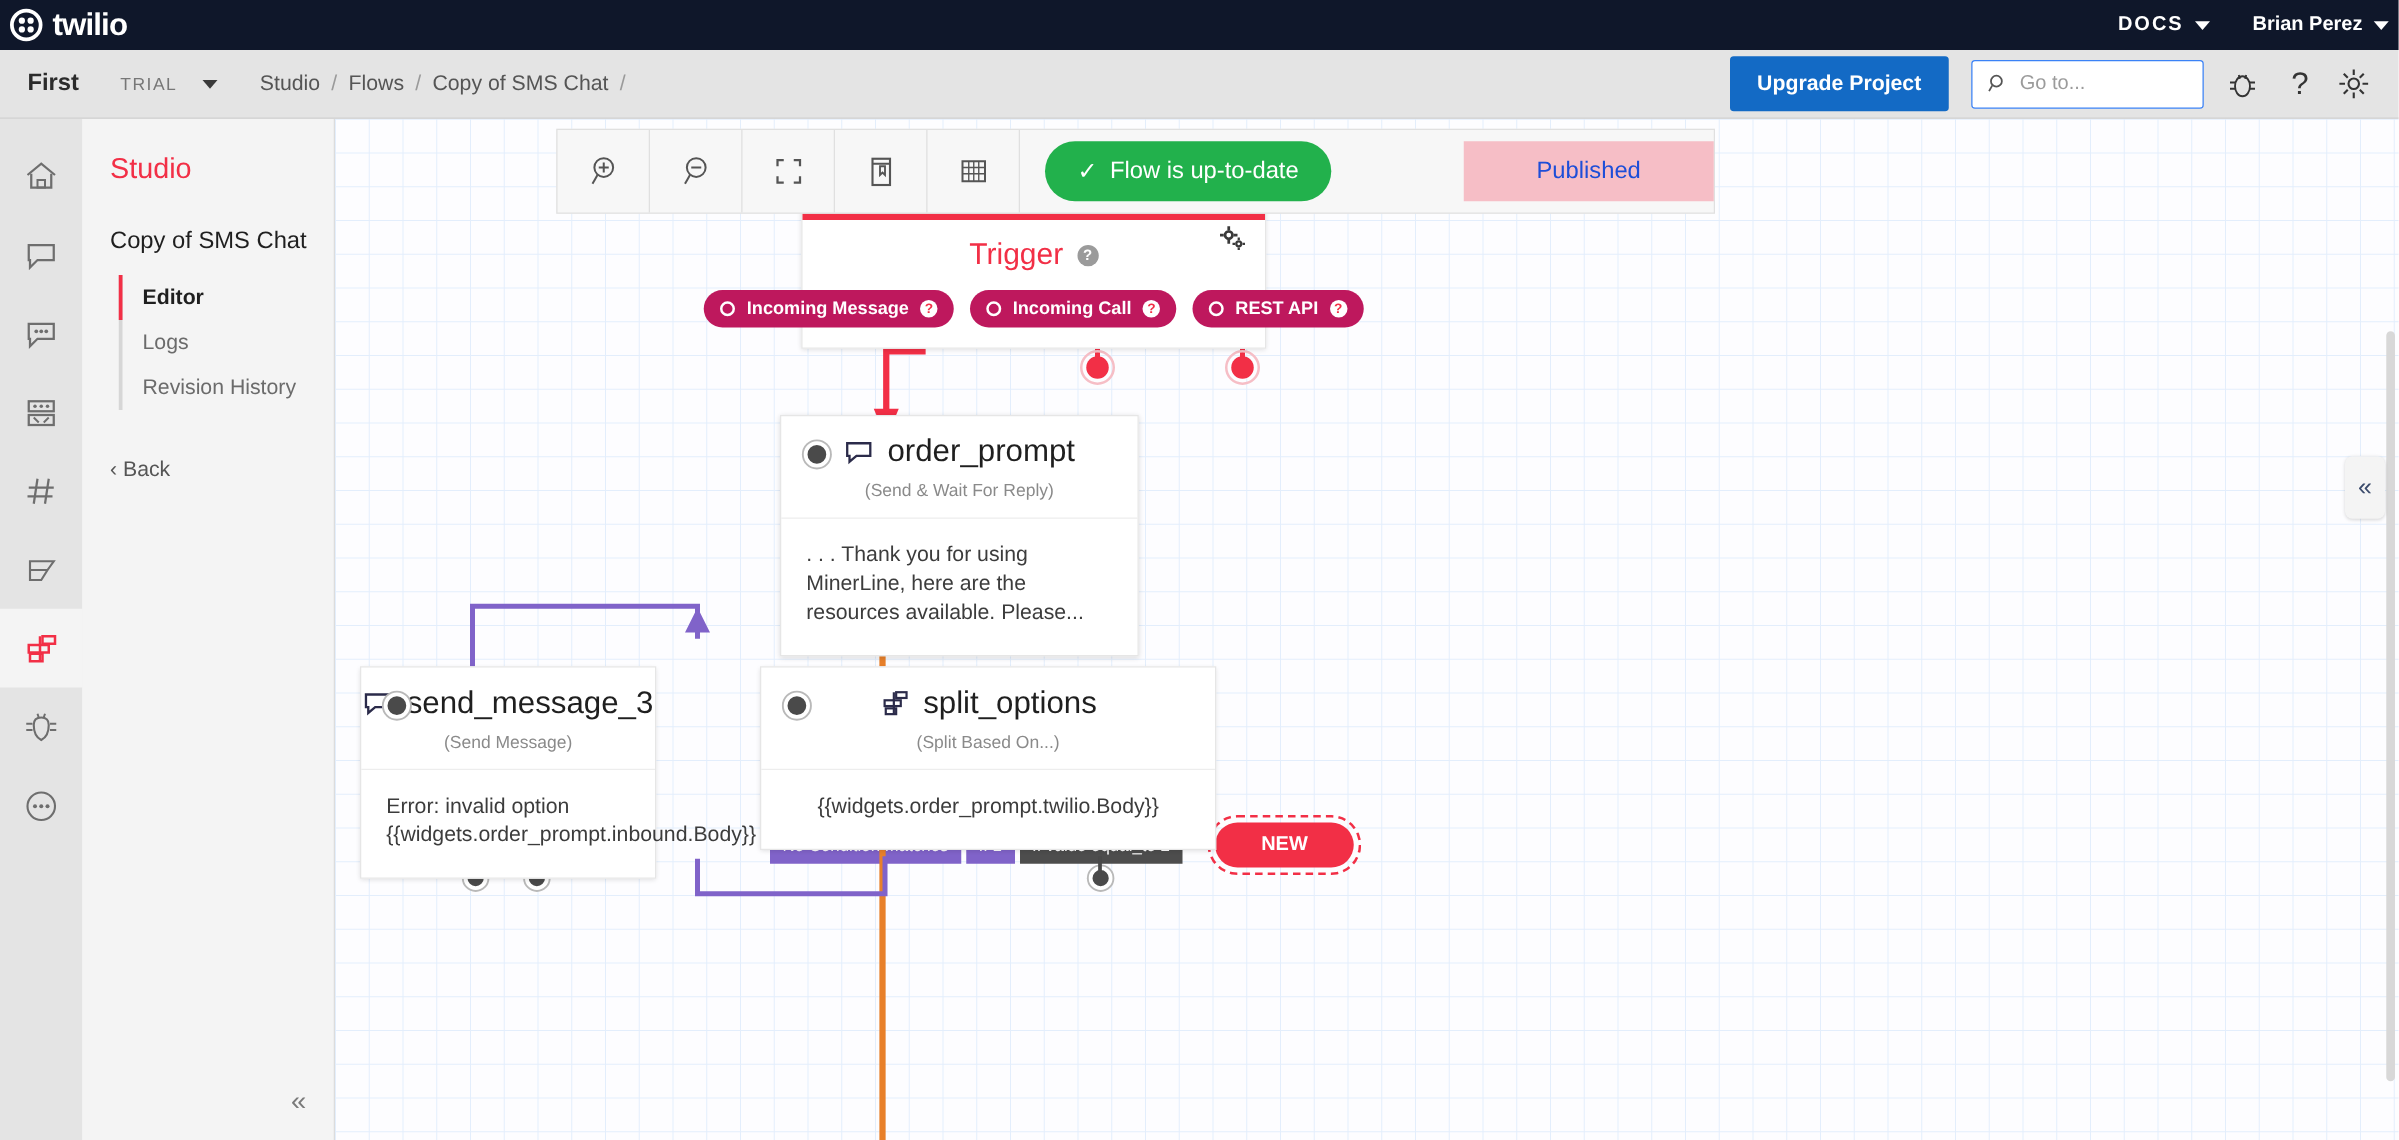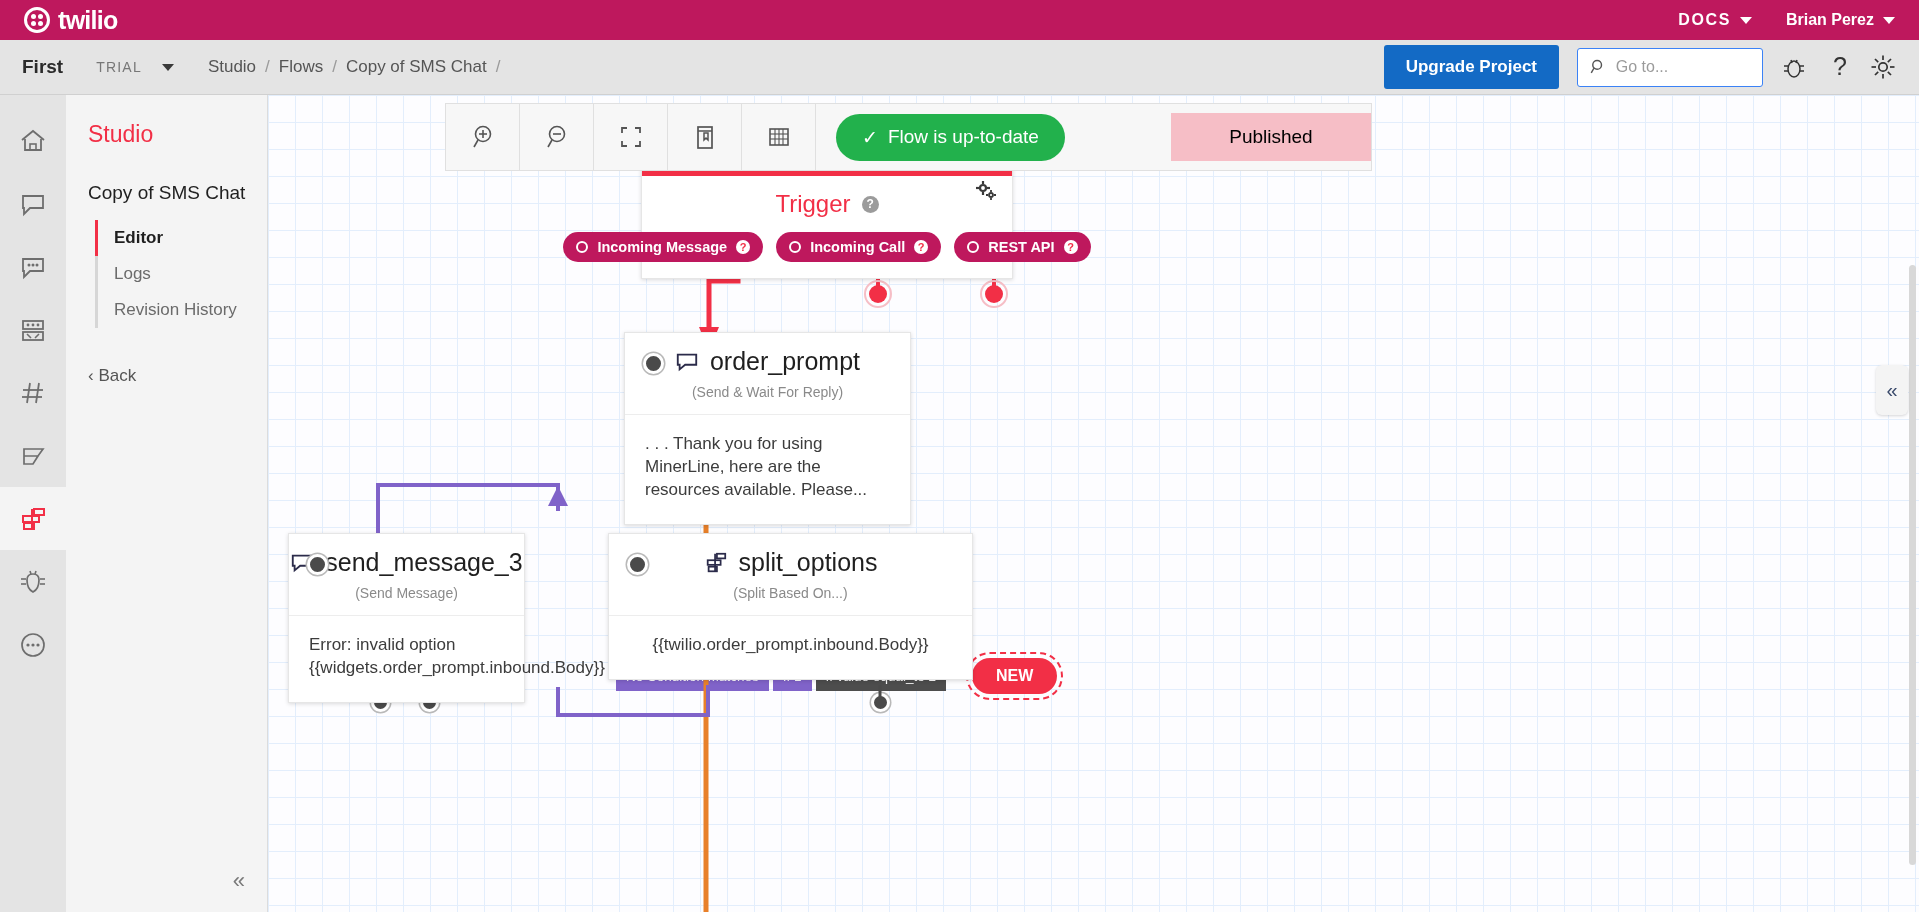--- a/index.html
+++ b/index.html
@@ -5,22 +5,22 @@
   * { box-sizing: border-box; margin: 0; padding: 0; }
   html, body { width: 1919px; height: 912px; overflow: hidden; }
   body {
     font-family: "Liberation Sans", sans-serif;
     background: #fff;
     -webkit-font-smoothing: antialiased;
   }
 
   
   .topnav {
-    height: 40px; background: #be185d; display: flex; align-items: center;
-    padding: 0 24px; position: relative; z-index: 40;
+    height: 40px; background: #0f172a; display: flex; align-items: center;
+    padding: 0 8px; position: relative; z-index: 40;
   }
   .brand { display: flex; align-items: center; gap: 8px; }
   .brand-mark {
     width: 26px; height: 26px; border-radius: 50%;
     border: 3px solid #fff; position: relative;
   }
   .brand-mark i {
     position: absolute; width: 5px; height: 5px; background: #fff; border-radius: 50%;
   }
   .brand-mark i:nth-child(1){ left:4px; top:4px; }
@@ -125,21 +125,21 @@
   .tool {
     width: 74px; height: 100%; display: flex; align-items: center; justify-content: center;
     border-right: 1px solid #e0e0e0; cursor: pointer;
   }
   .flow-status {
     background: #22b14c; color: #fff; border-radius: 24px; font-size: 19px;
     padding: 12px 26px; margin: 0 20px; display: flex; align-items: center; gap: 10px;
     white-space: nowrap; cursor: pointer;
   }
   .btn-published {
-    background: #f6bec6; color: #000000; font-size: 19px; padding: 13px 0;
+    background: #f6bec6; color: #1d4ed8; font-size: 19px; padding: 13px 0;
     width: 200px; text-align: center; margin-left: 86px; cursor: pointer; border: none;
   }
 
   
   .widget {
     position: absolute; background: #fff; border: 1px solid #e6e6e6;
     box-shadow: 0 1px 4px rgba(0,0,0,.14); z-index: 10;
   }
   .widget-accent { height: 9px; background: #f22f46; }
   .widget-title {
@@ -180,21 +180,21 @@
   
   .trans-row { position: absolute; display: flex; align-items: flex-start; gap: 4px; }
   .tpill {
     color: #fff; font-size: 13.5px; padding: 7px 10px; white-space: nowrap;
     cursor: pointer; font-weight: 400;
   }
   .tpill.grey { background: #4d4d4d; }
   .tpill.orange { background: #e8802a; }
   .tpill.purple { background: #8063c9; }
   .tpill.newbtn {
-    background: #f22f46; border-radius: 20px; padding: 9px 24px; font-size: 16px;
+    background: #f22f46; border-radius: 20px; padding: 9px 37px; font-size: 16px;
     outline: 2px dashed #f22f46; outline-offset: 4px; font-weight: 600;
   }
   .out-dot {
     width: 19px; height: 19px; border-radius: 50%; background: #4a4a4a;
     border: 3px solid #fff; box-shadow: 0 0 0 1.5px #b9b9b9; position: absolute; cursor: pointer;
   }
   .collapse-tab {
     position: absolute; right: 11px; top: 270px; width: 32px; height: 50px;
     background: #f4f4f4; border-radius: 6px; display: flex; align-items: center;
     justify-content: center; font-size: 20px; color: #3a4a6b; cursor: pointer;
@@ -550,21 +550,21 @@
       <div class="widget-title">
         <svg width="24" height="24" viewBox="0 0 26 26">
           <rect x="14" y="3" width="9" height="5" fill="none" stroke="#2b2b4a" stroke-width="1.9"></rect>
           <rect x="4" y="10" width="14" height="5" fill="none" stroke="#2b2b4a" stroke-width="1.9"></rect>
           <rect x="5" y="17" width="9" height="5" fill="none" stroke="#2b2b4a" stroke-width="1.9"></rect>
           <line x1="12" y1="3" x2="12" y2="22" stroke="#2b2b4a" stroke-width="1.9"></line>
         </svg>
         <span>split_options</span>
       </div>
       <div class="widget-sub">(Split Based On...)</div>
-      <div class="widget-body centered">{{twilio.order_prompt.inbound.Body}}</div>
+      <div class="widget-body centered">{{widgets.order_prompt.twilio.Body}}</div>
     </div>
     <div class="trans-row" style="left:348px; top:563px; align-items:center;">
       <div class="tpill purple">No Condition Matches</div>
       <div class="tpill purple">If 1</div>
       <div class="tpill grey">If value equal_to 2</div>
       <div class="tpill newbtn" style="margin-left:22px;">NEW</div>
     </div>
     <div class="out-dot" style="left:603px; top:598px;"></div>
 
     <div class="collapse-tab">«</div>

